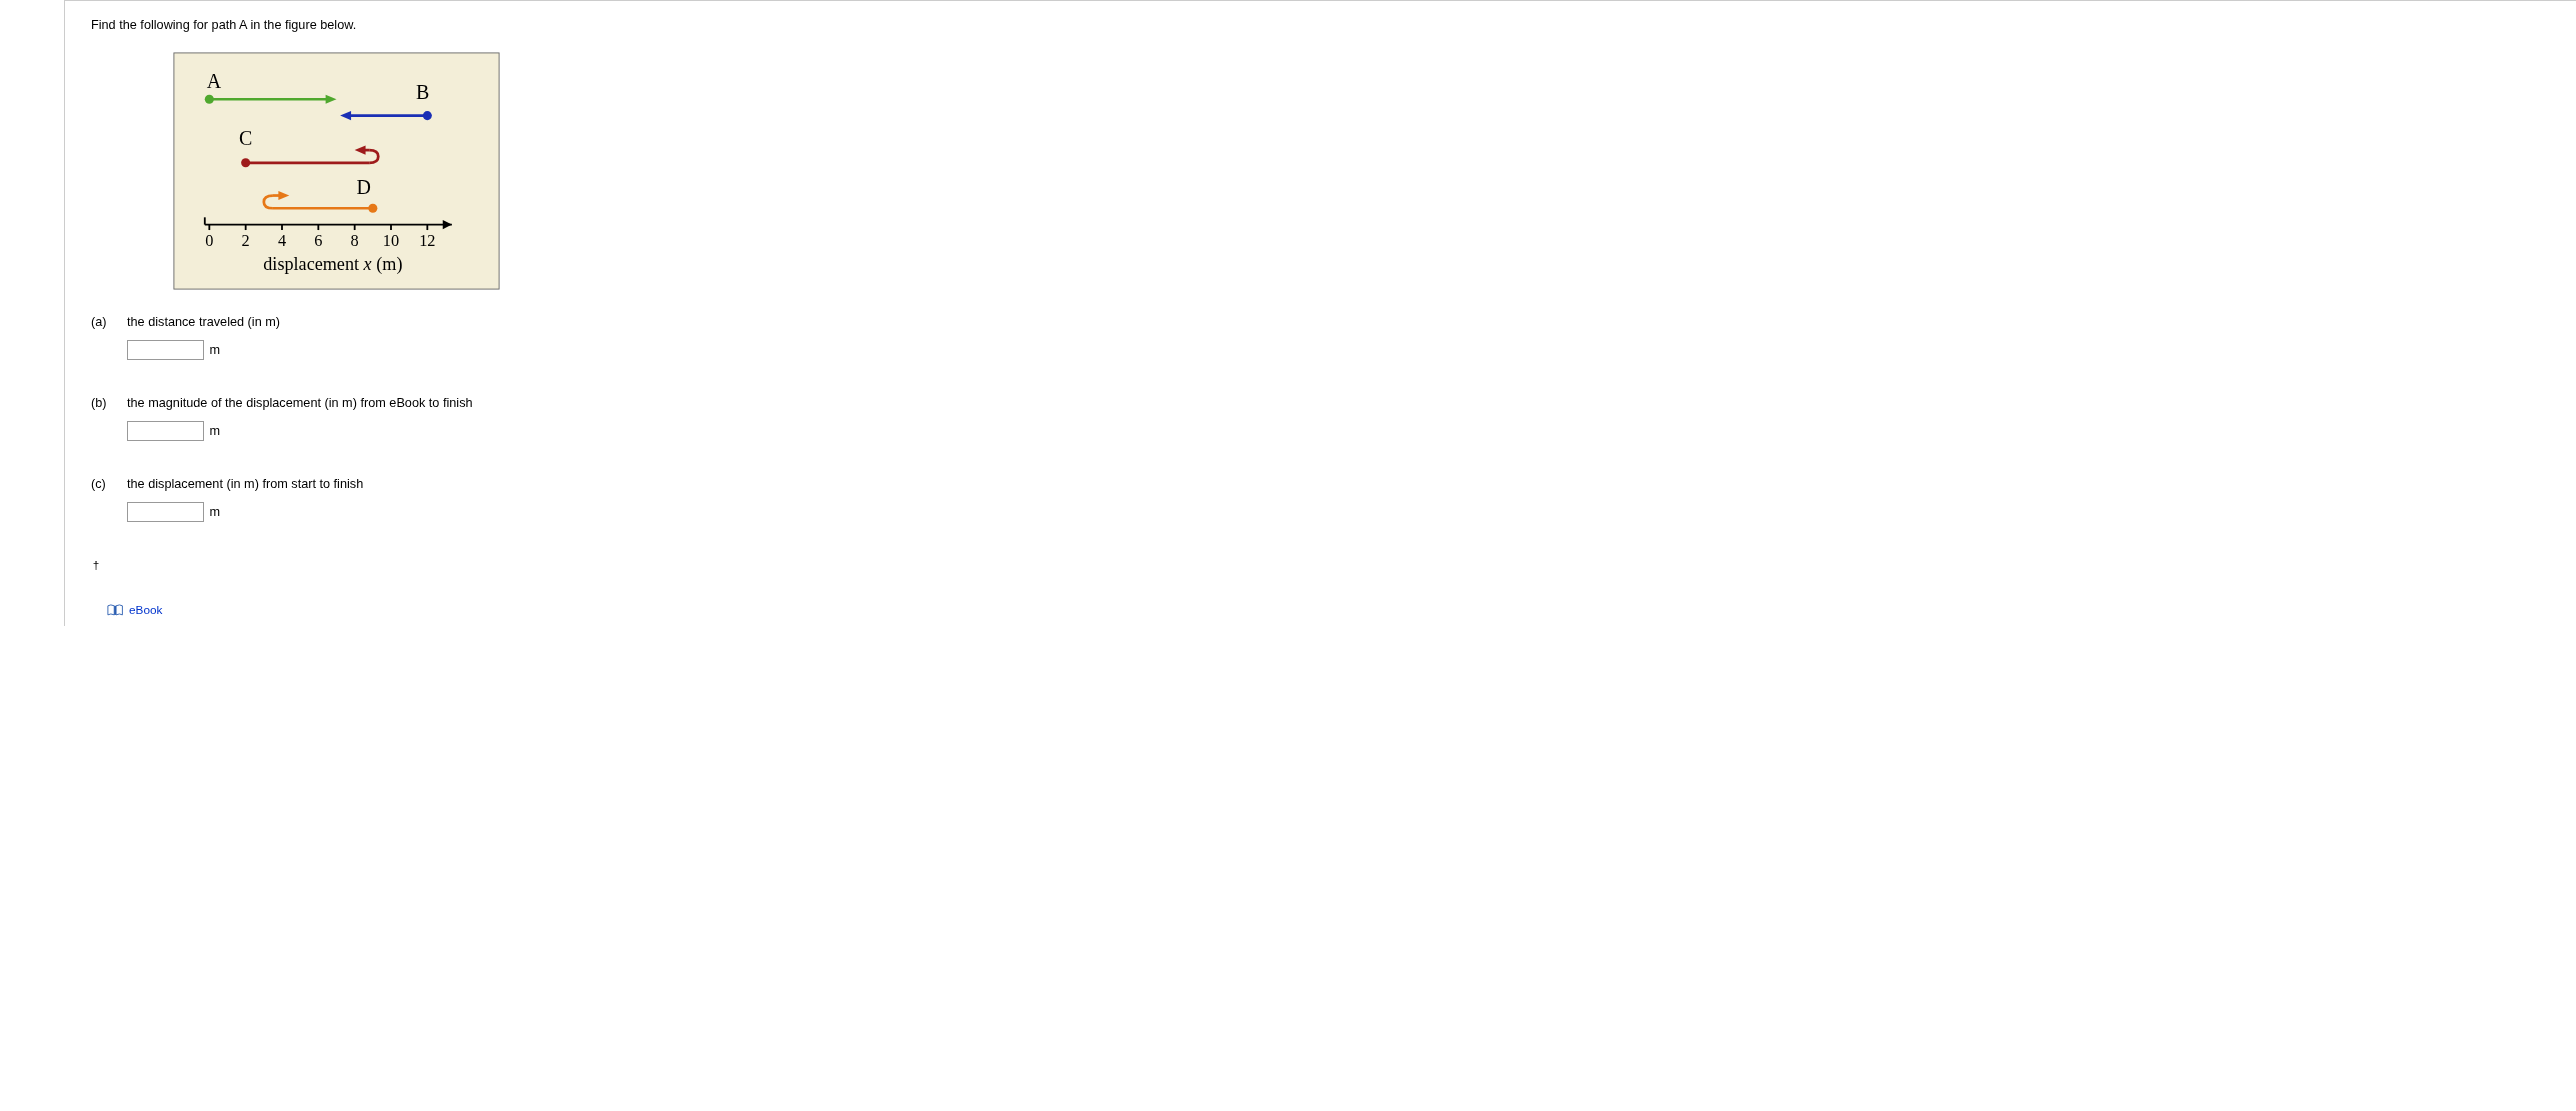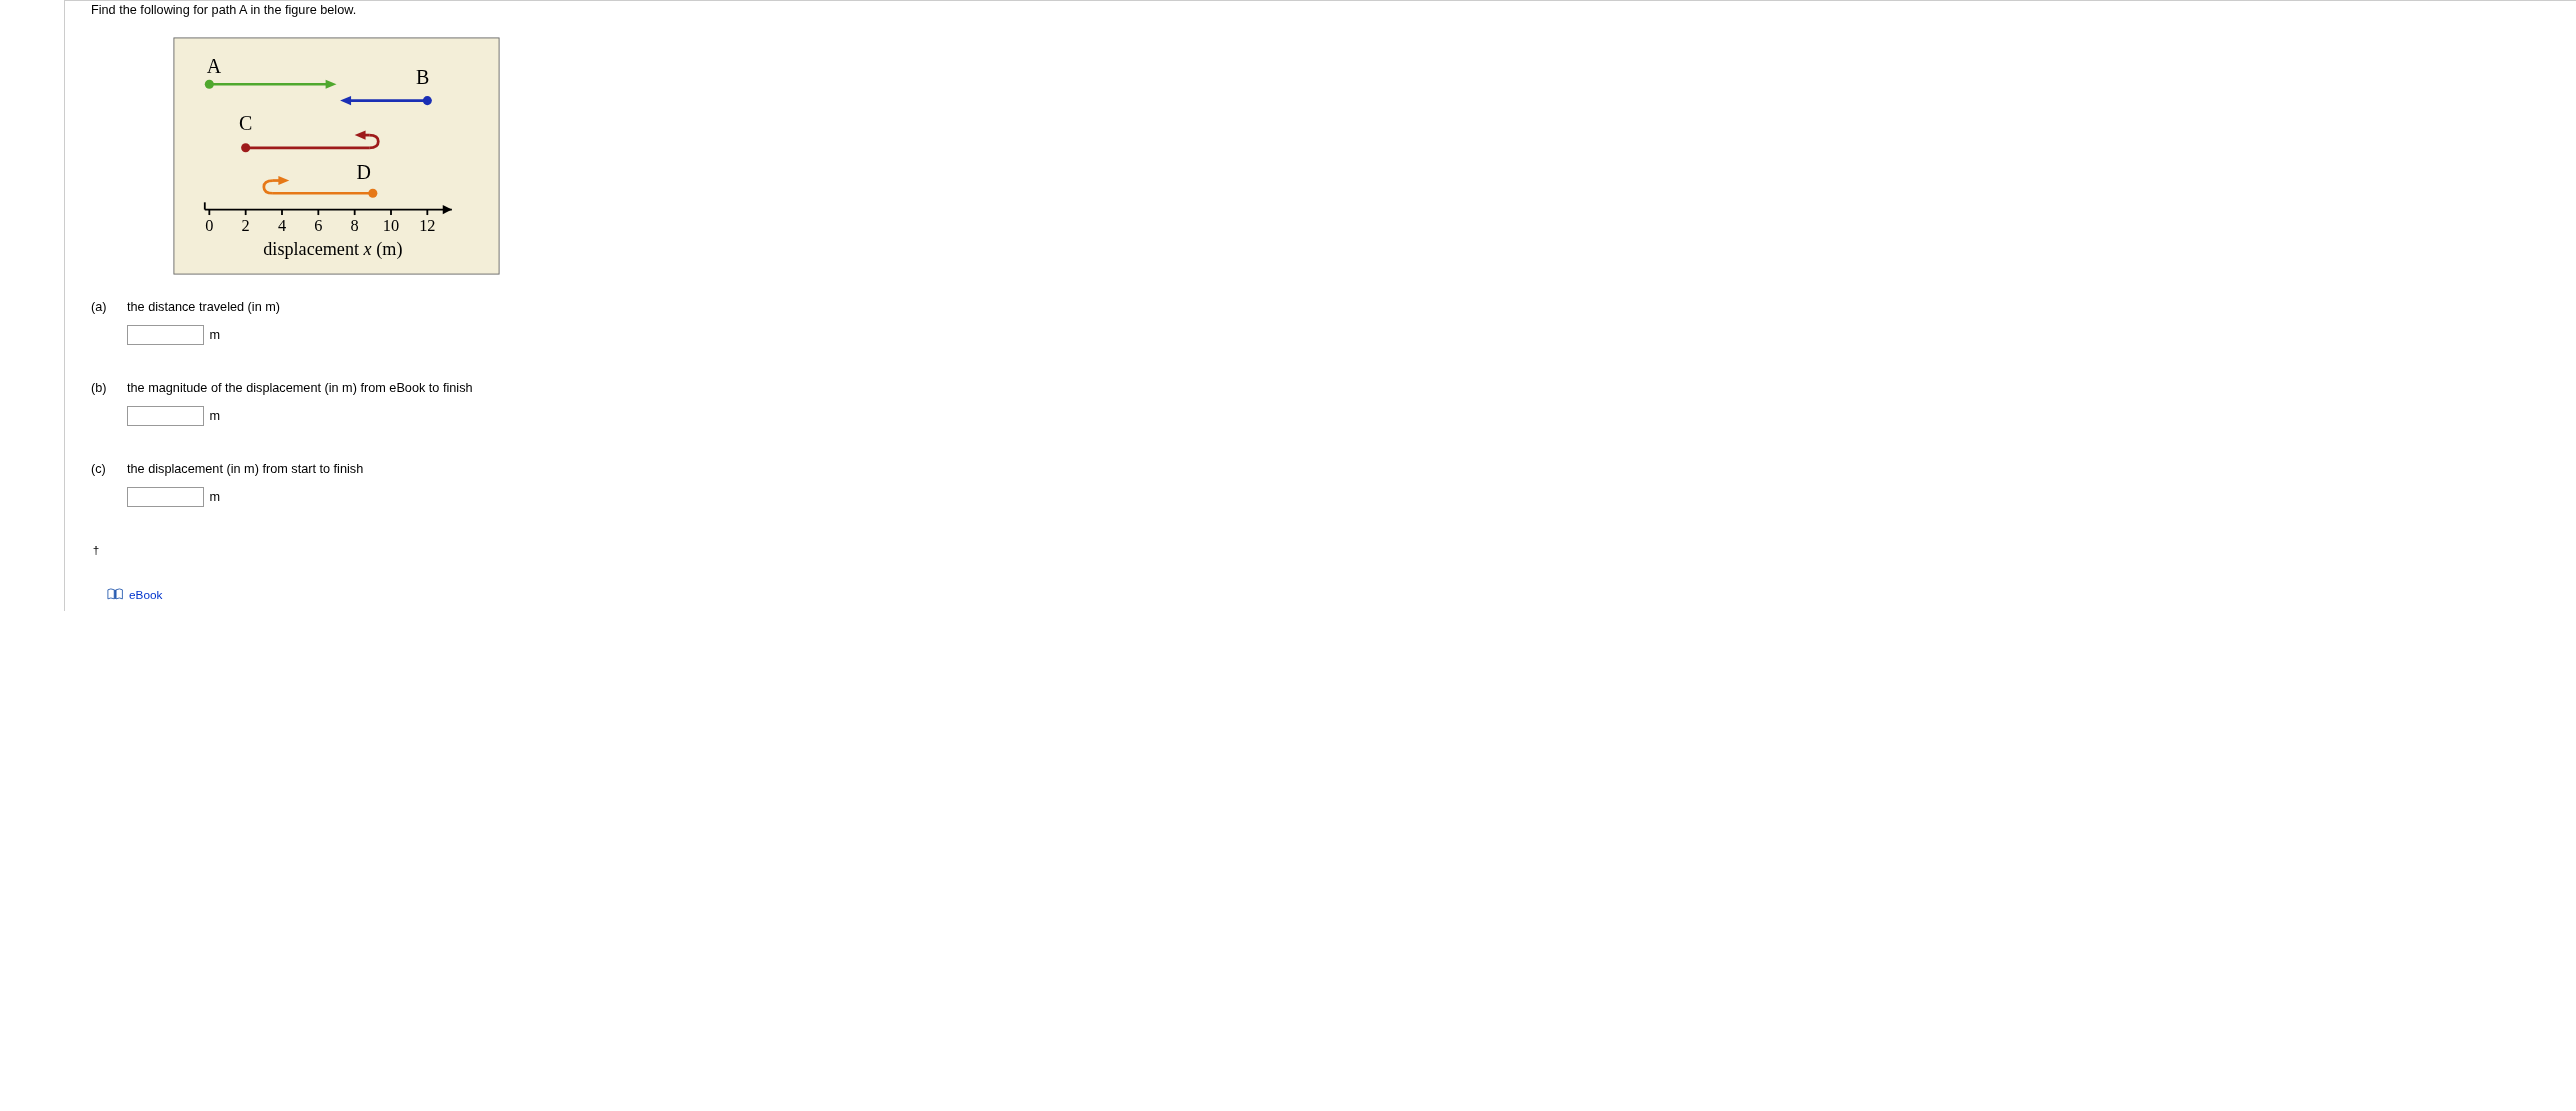--- a/index.html
+++ b/index.html
@@ -7,21 +7,21 @@
     font-size: 12.7px;
     color: #000;
     margin: 0;
     padding: 0;
     background: #fff;
   }
   .page {
     border-top: 0.9px solid #ccc;
     margin-left: 64px;
     padding-left: 27px;
-    padding-top: 2px;
+    padding-top: 17px;
     position: relative;
   }
   .left-divider {
     position: absolute;
     left: 0;
     top: 0;
     bottom: 0;
     width: 0.9px;
     background: #ccc;
   }
@@ -82,20 +82,21 @@
     padding: 6.4px 9px;
     font-weight: bold;
     font-size: 11.8px;
     width: 526px;
     box-sizing: border-box;
     margin-top: 11px;
   }
   .ebook-row {
     padding: 12.7px 9px 9px 16.3px;
     display: flex;
+    align-items: center;
     gap: 5.4px;
     width: 526px;
     box-sizing: border-box;
   }
   .ebook-link {
     color: #0033cc;
     font-size: 11.8px;
     cursor: pointer;
   }
   .ebook-icon svg { display: block; }

